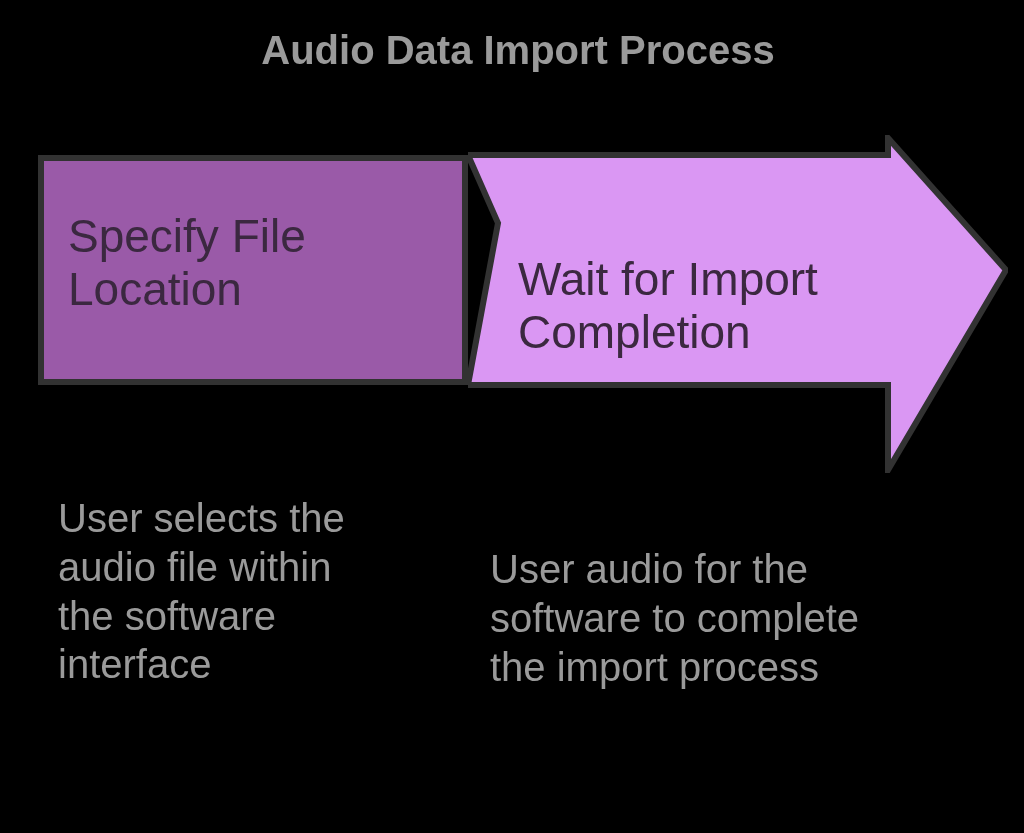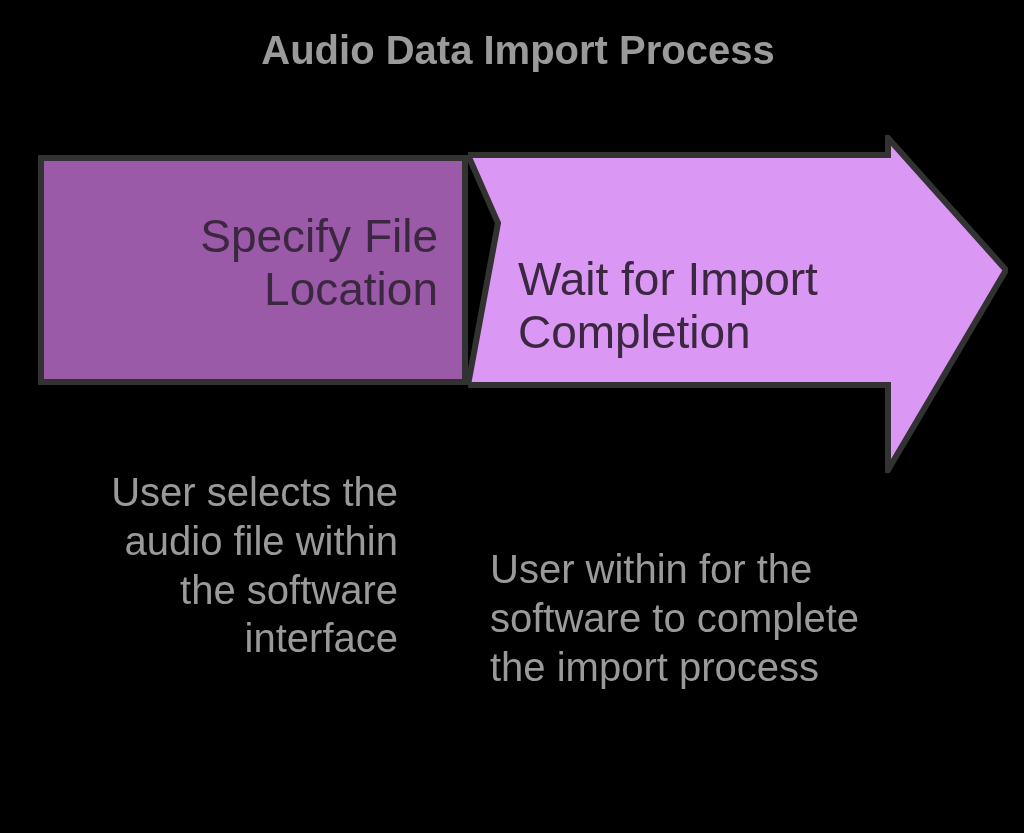--- a/index.html
+++ b/index.html
@@ -42,21 +42,21 @@
       background: #9a5aa8;
       border: 6px solid #323232;
     }
     .step1-label {
       position: absolute;
       top: 75px;
       left: 30px;
       width: 370px;
       color: #3b2840;
       font-size: 46px;
-      text-align: right;
+      text-align: left;
       line-height: 1.15;
       z-index: 5;
     }
     
     .step2-svg {
       position: absolute;
       top: 0;
       left: 430px;
       width: 540px;
       height: 338px;
@@ -72,24 +72,23 @@
       z-index: 5;
     }
     
     .desc {
       position: absolute;
       color: #9a9a9a;
       font-size: 40px;
       line-height: 1.22;
     }
     .desc1 {
-      top: 468px;
+      top: 494px;
       left: 58px;
       width: 340px;
-      text-align: right;
     }
     .desc2 {
       top: 545px;
       left: 490px;
       width: 390px;
     }
   </style>
 </head>
 <body>
 
@@ -101,13 +100,13 @@
   <div class="step1-label">Specify File Location</div>
 
   <svg class="step2-svg" viewBox="0 0 540 338">
     <polygon points="0,20 30,88 0,250 420,250 420,335 538,135 420,3 420,20" fill="#da97f3" stroke="#323232" stroke-width="6" stroke-linejoin="miter"></polygon>
   </svg>
   <div class="step2-label">Wait for Import Completion</div>
 
 </div>
 
 <div class="desc desc1">User selects the audio file within the software interface</div>
-<div class="desc desc2">User within for the software to complete the import process</div>
+<div class="desc desc2">User audio for the software to complete the import process</div>
 
 </body></html>

